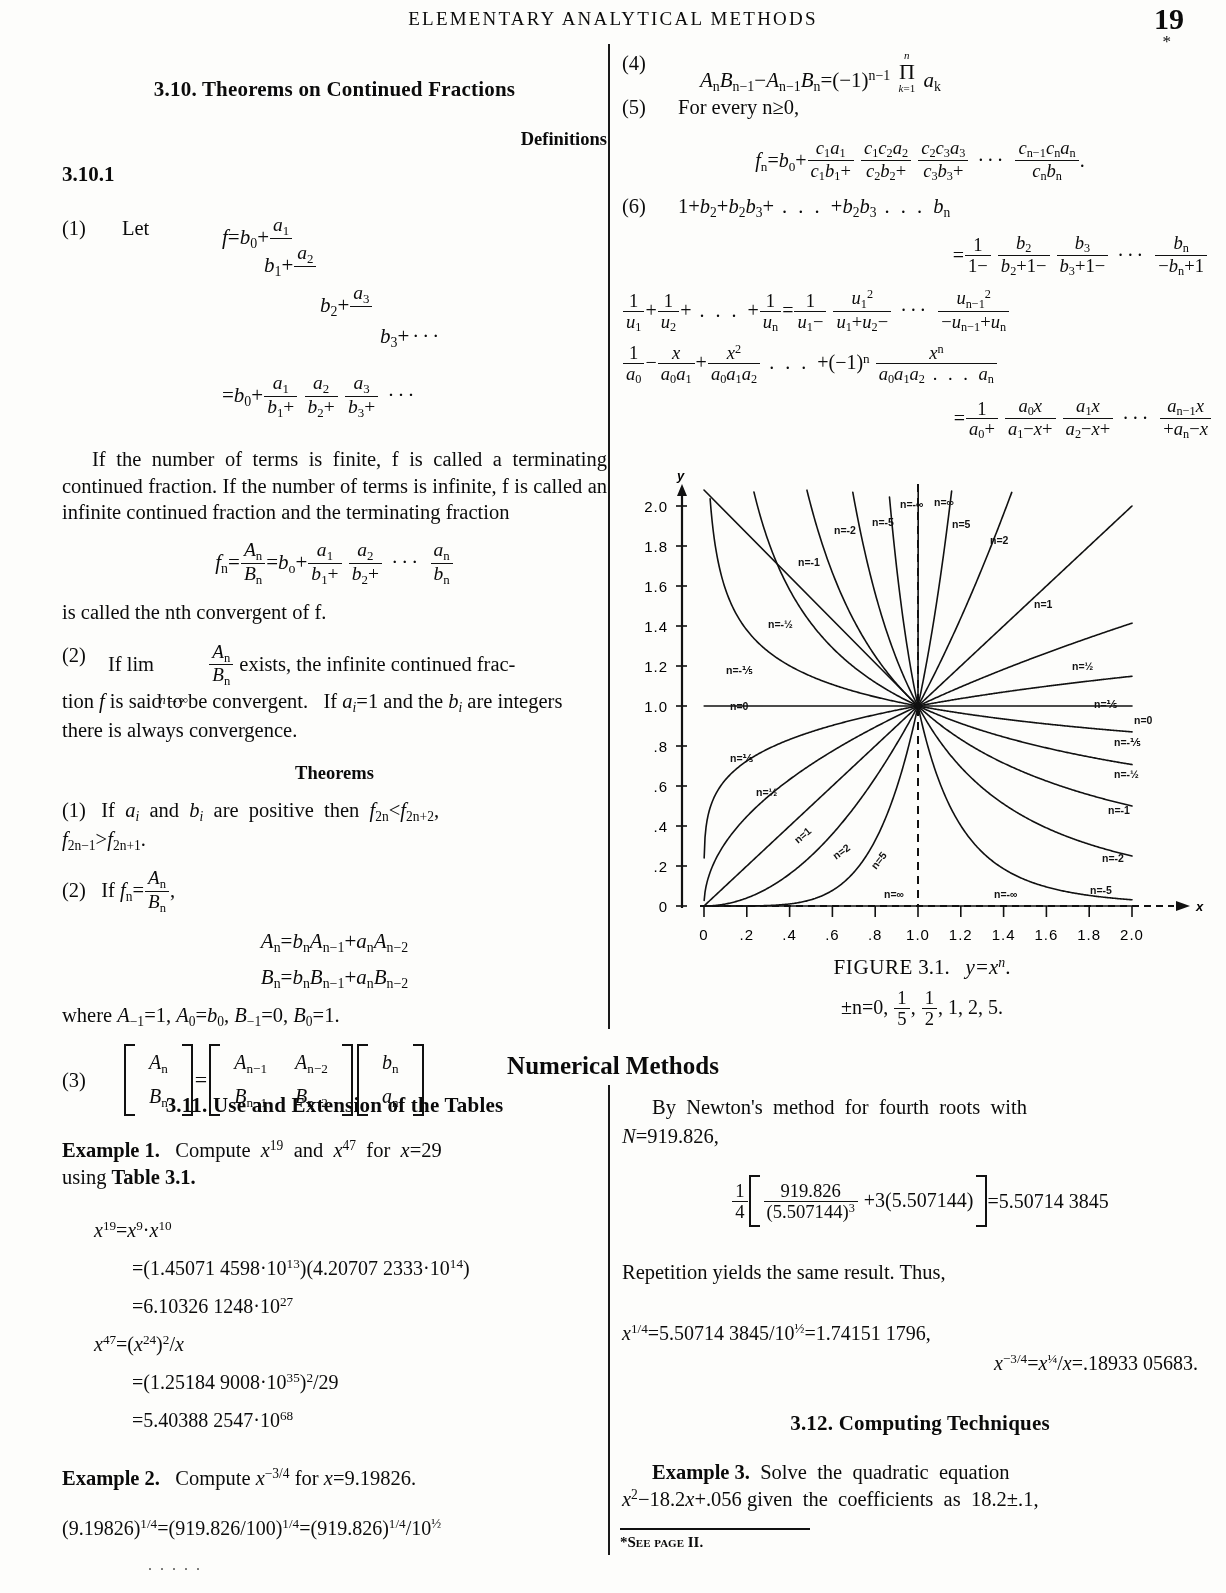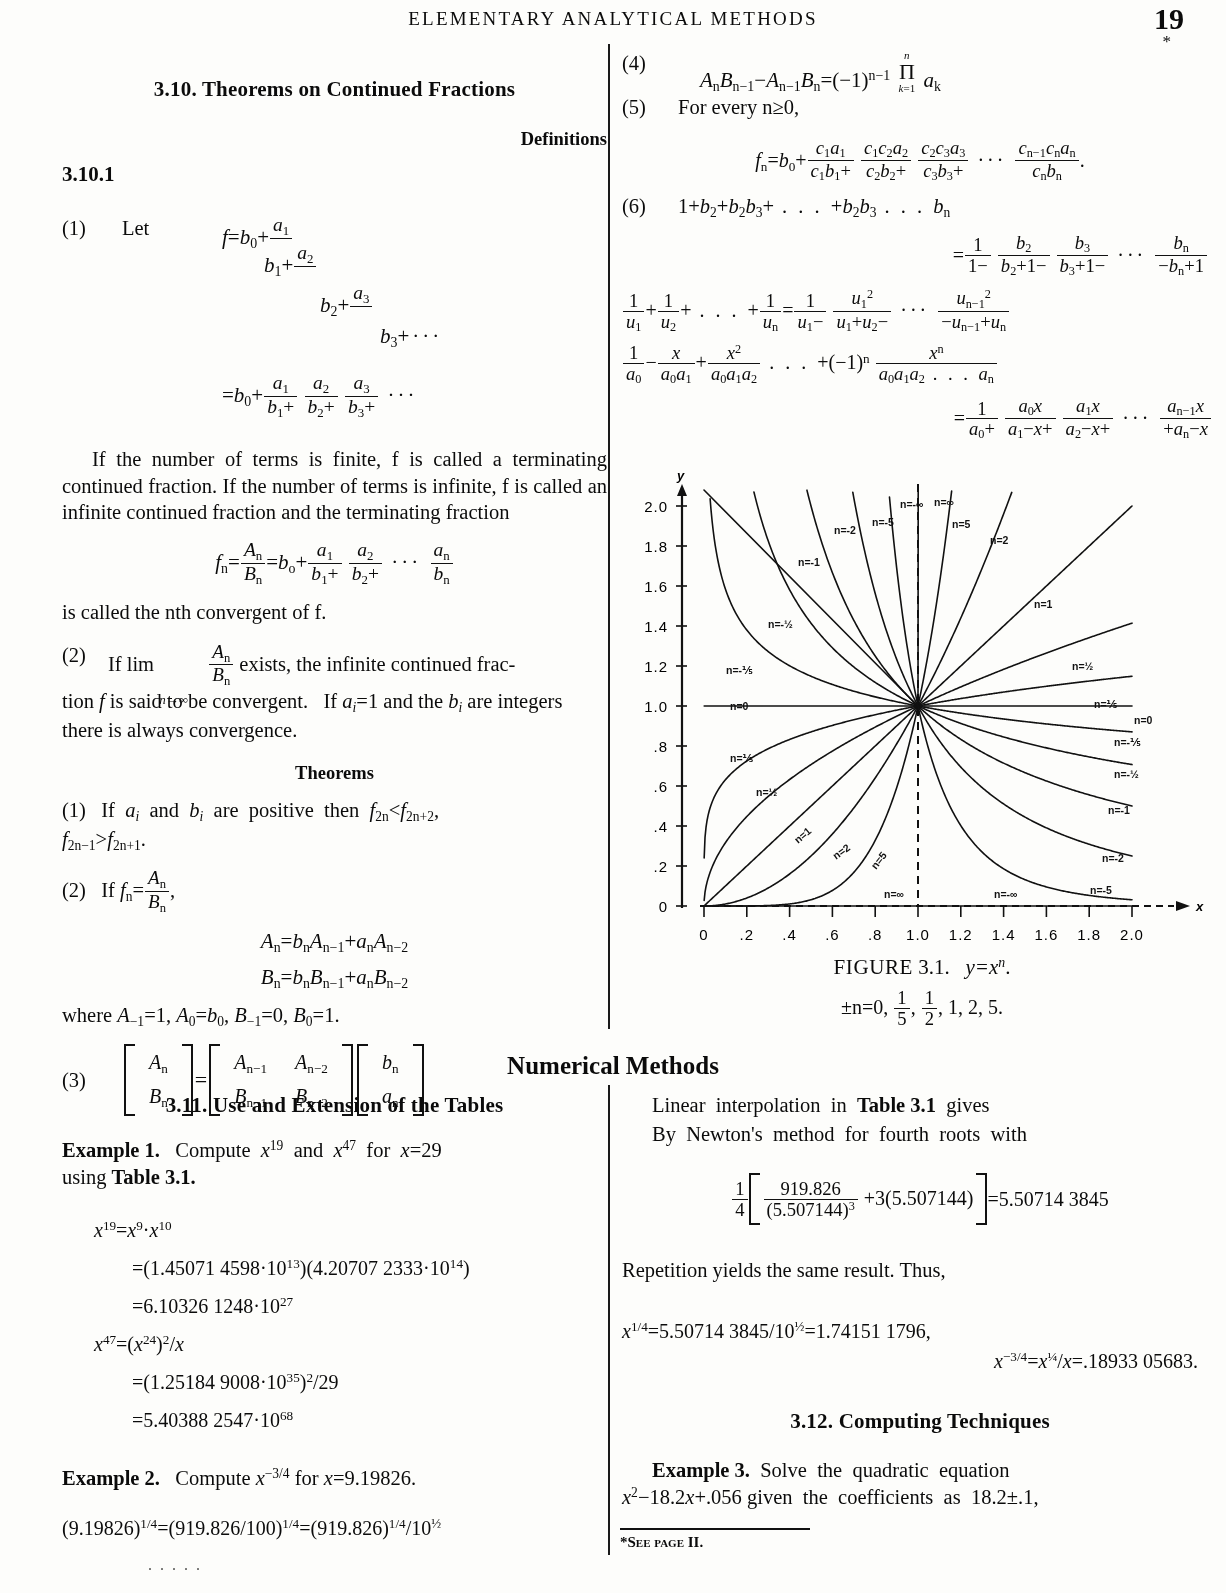--- a/index.html
+++ b/index.html
@@ -515,26 +515,24 @@
       &nbsp;&nbsp;Compute <span class="mi">x</span><sup>−3/4</sup> for <span class="mi">x</span>=9.19826.
     </div>
 
     <div style="margin-top:24px;font-size:20px;">
       (9.19826)<sup>1/4</sup>=(919.826/100)<sup>1/4</sup>=(919.826)<sup>1/4</sup>/10<sup>½</sup>
     </div>
   </div>
 
   <div class="col colR" style="top:1092px;">
 
-    <p class="noind" style="text-indent:30px;">
-      Linear&nbsp; interpolation&nbsp; in&nbsp; <b>Table 3.1</b>&nbsp; gives
-    </p>
     <p style="text-indent:30px;margin-top:2px;">
       By&nbsp; Newton's&nbsp; method&nbsp; for&nbsp; fourth&nbsp; roots&nbsp; with
     </p>
+    <p class="noind"><span class="mi">N</span>=919.826,</p>
 
     <div style="margin-top:26px;display:flex;align-items:center;justify-content:center;font-size:20px;">
       <span class="frac">
           <span class="num">1</span>
           <span class="den">4</span>
         </span>
       <span class="bigbr">
         <span class="frac">
           <span class="num">919.826</span>
           <span class="den">(5.507144)<sup>3</sup></span>

